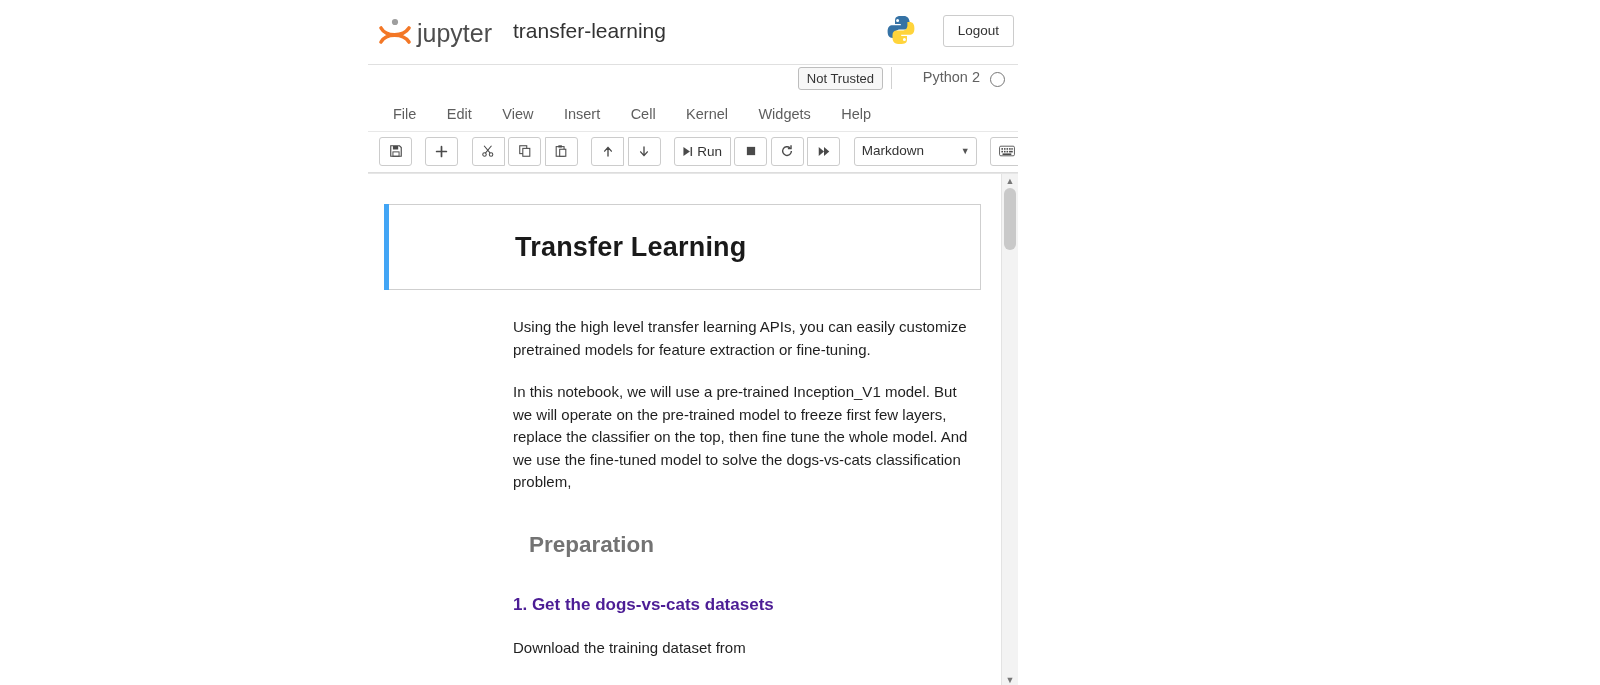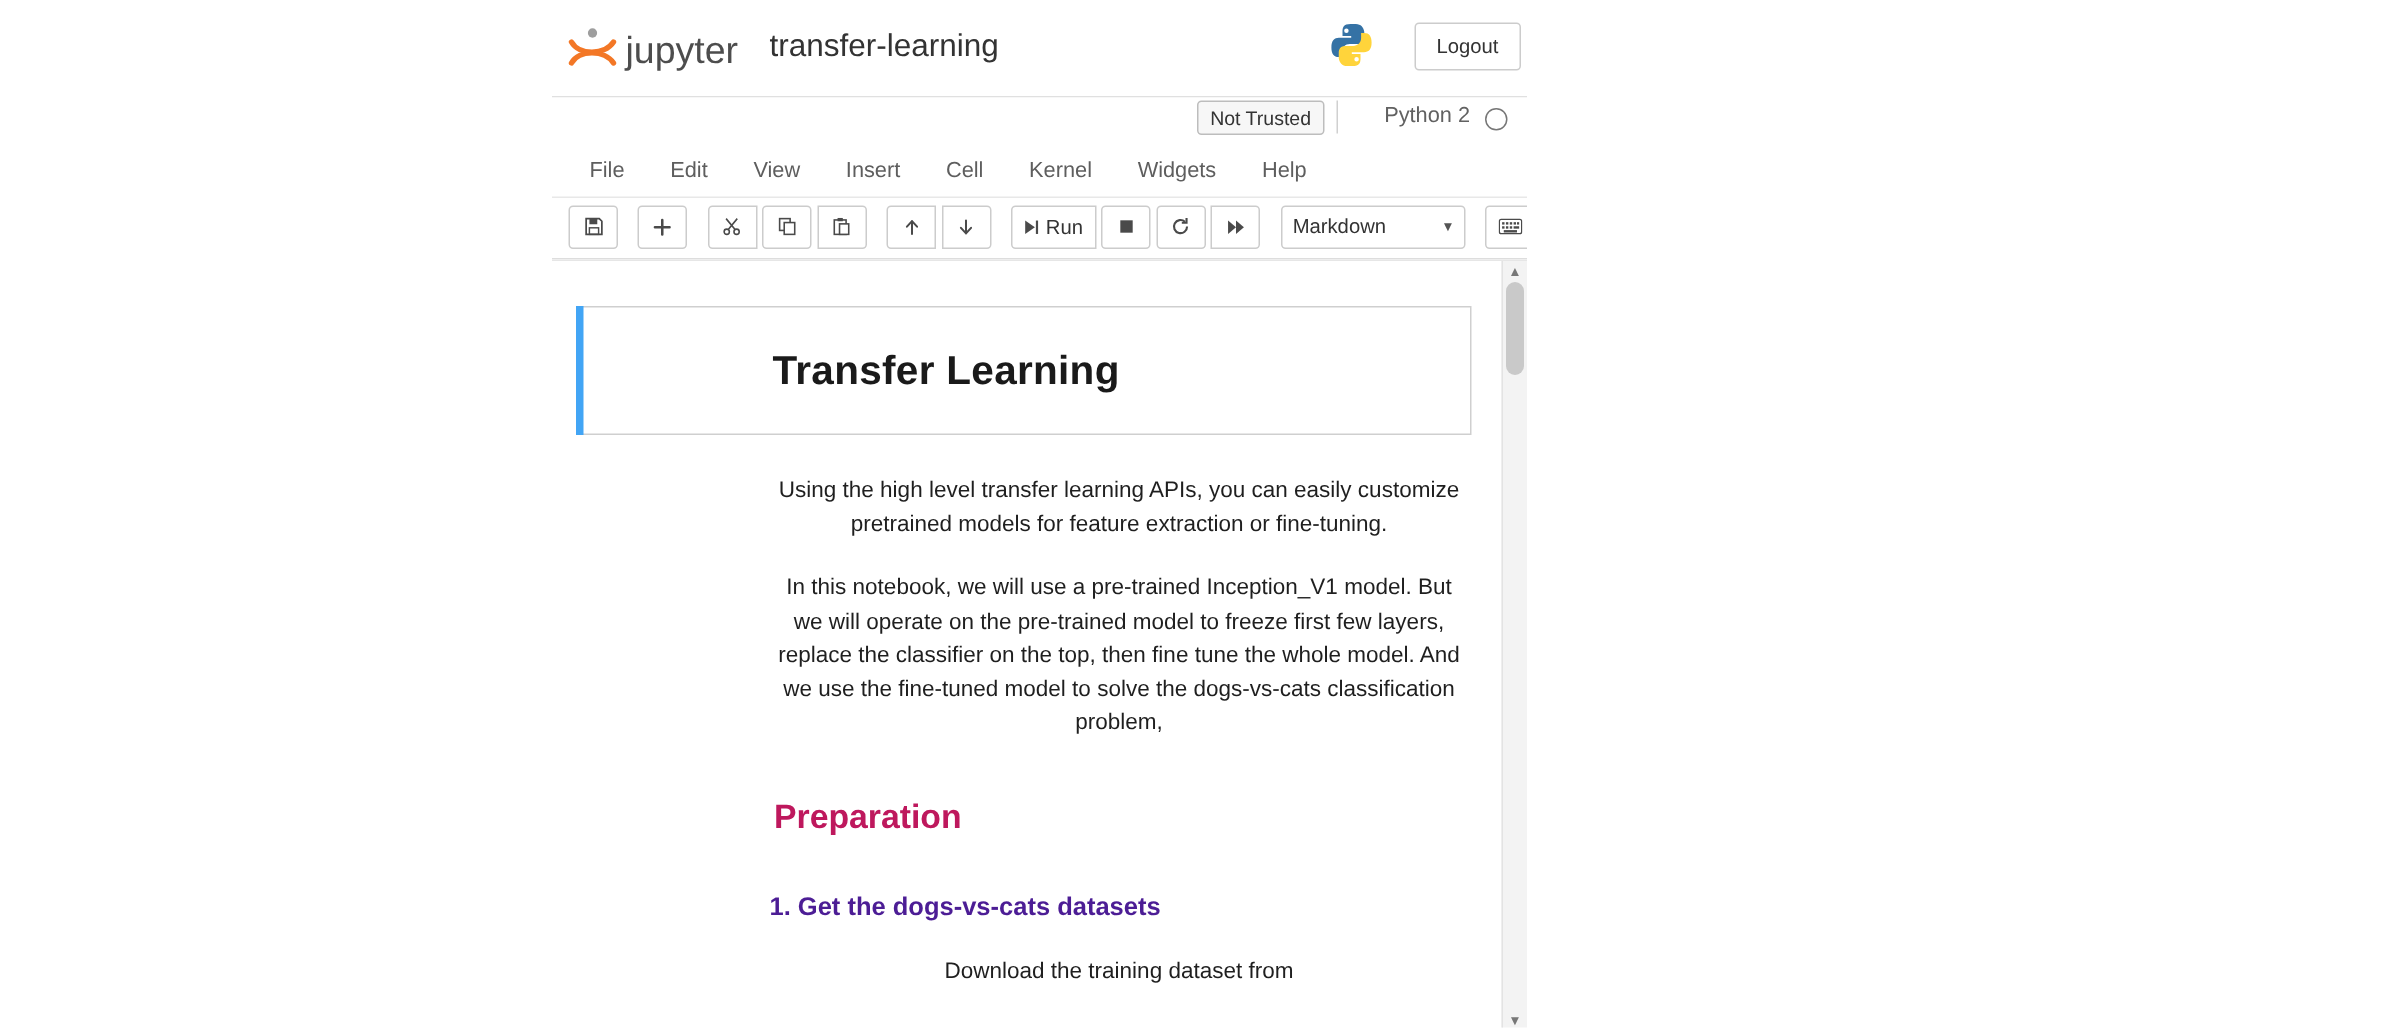--- a/index.html
+++ b/index.html
@@ -283,28 +283,27 @@
   }
 
   .md-body {
     padding: 0 22px 0 145px;
   }
   .md-body p {
     margin: 20px 0 0 0;
     font-size: 15px;
     line-height: 22.5px;
     color: #1f1f1f;
-    text-align: center;
   }
   .md-body p.first { margin-top: 26px; }
   .h2 {
-    margin: 36px 0 0 3px;
+    margin: 36px 0 0 16px;
     font-size: 22.5px;
     font-weight: bold;
-    color: #be185d;
+    color: #737373;
     line-height: 30px;
   }
   .h3 {
     margin: 33px 0 0 0;
     font-size: 17px;
     font-weight: bold;
     color: #4c1d95;
     line-height: 24px;
   }
 </style>

